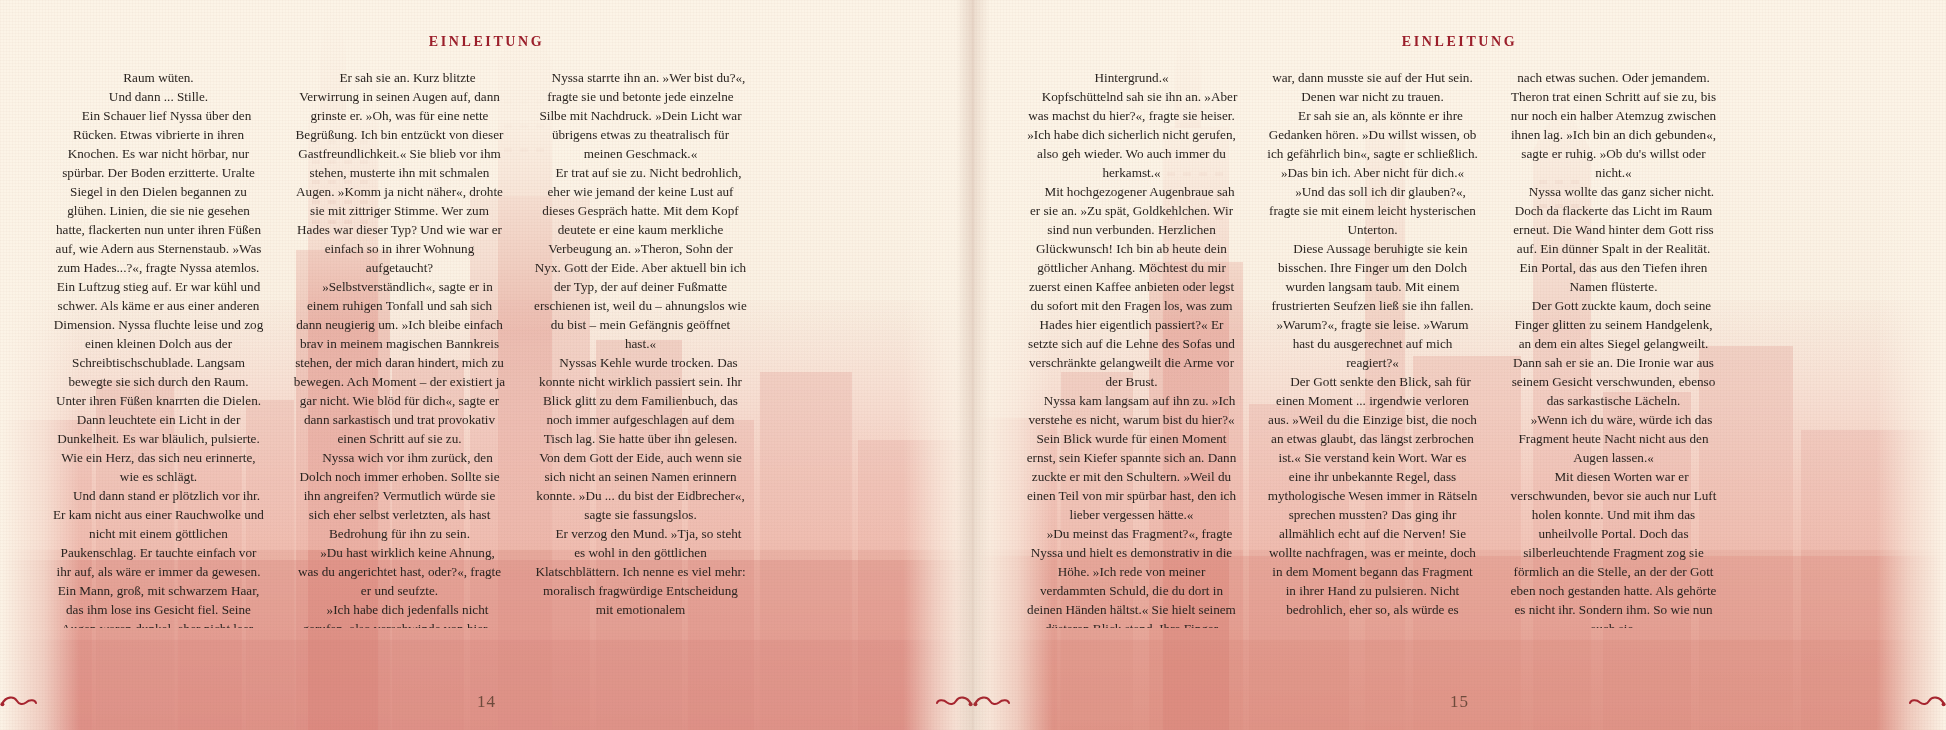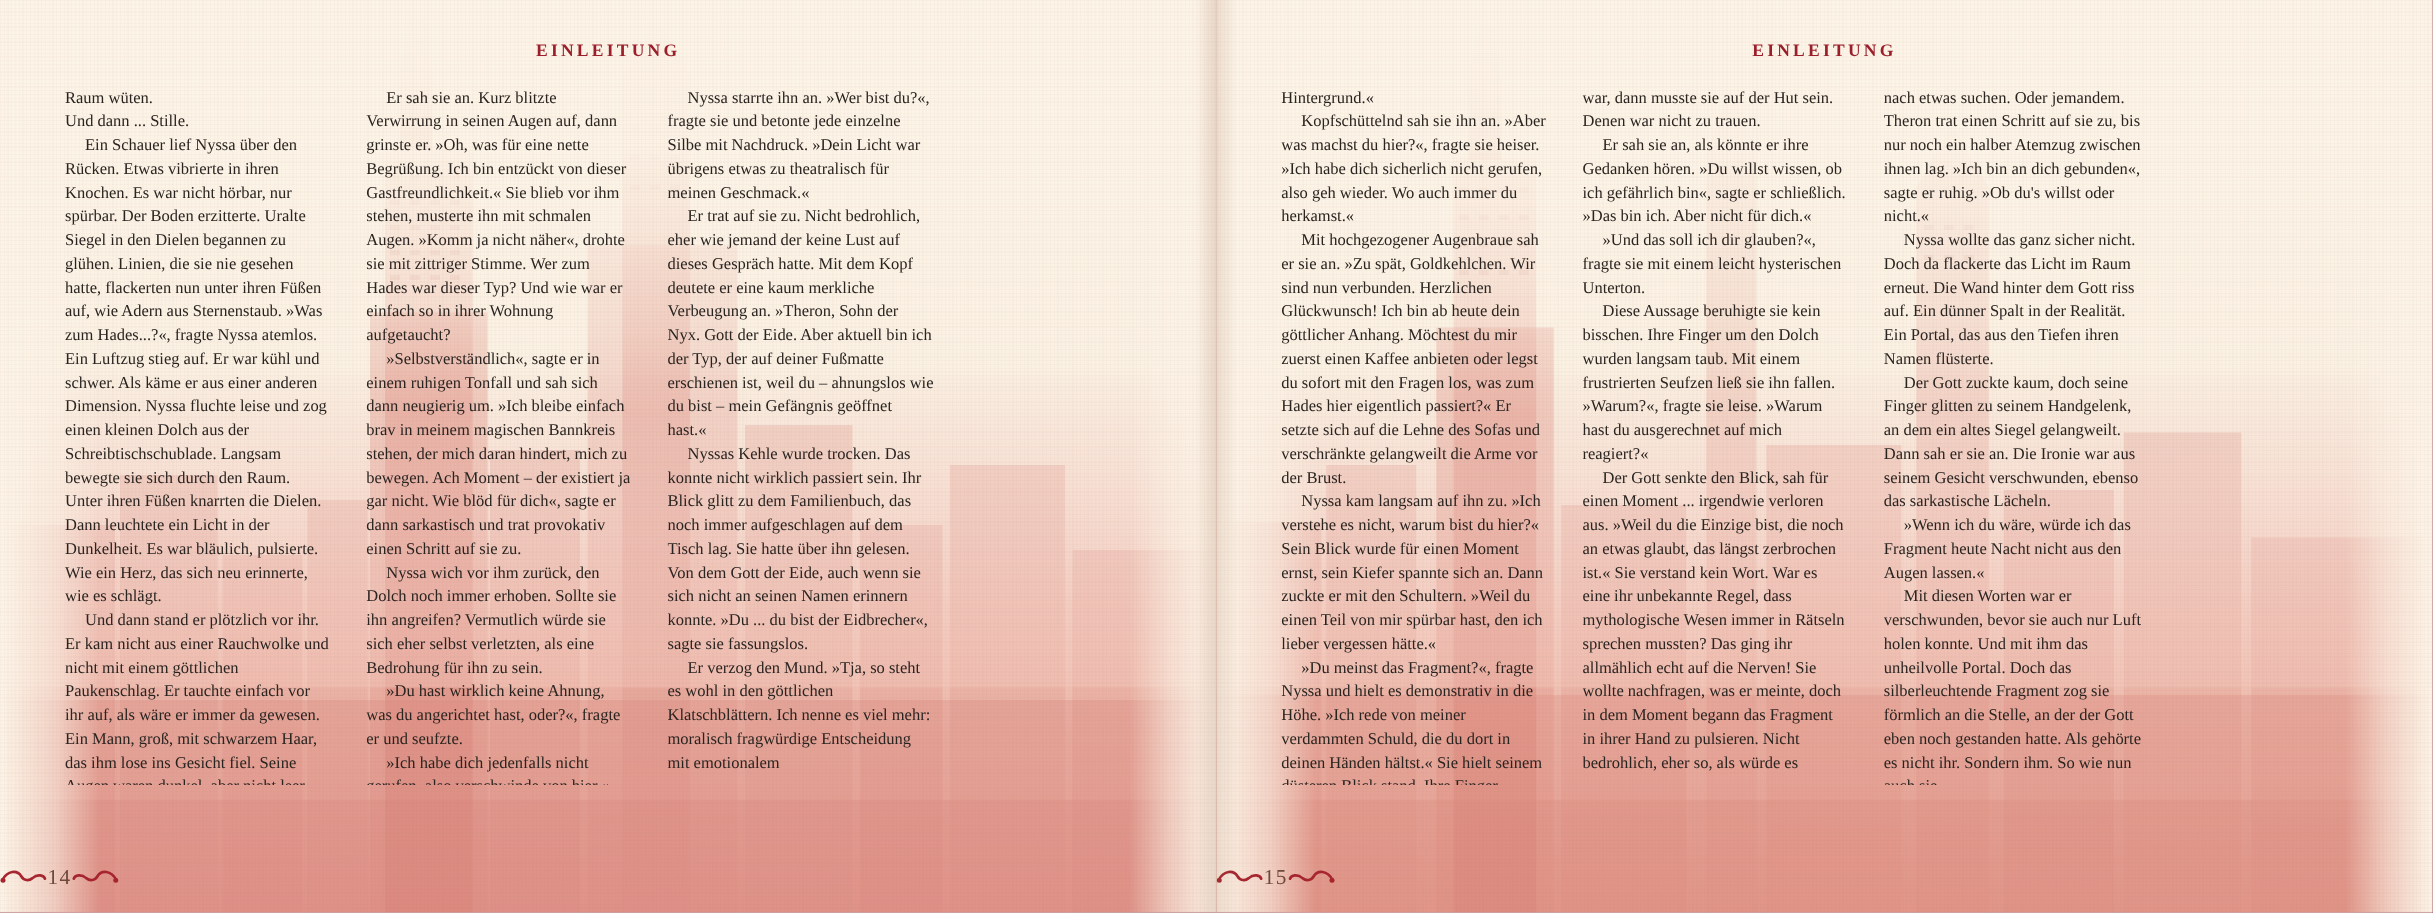--- a/index.html
+++ b/index.html
@@ -9,21 +9,21 @@
   }
   body {
     font-family: "Liberation Serif", "DejaVu Serif", serif;
   }
   .spread {
     position: relative;
     width: 1946px;
     height: 730px;
     overflow: hidden;
     display: flex;
-    background: #7f1d1d;
+    background: #ef4444;
   }
   .page {
     position: relative;
     width: 973px;
     height: 730px;
     overflow: hidden;
     background:
       linear-gradient(180deg, #fbf2e4 0%, #f9efe1 55%, #f7ecdc 100%);
   }
   .page.left {
@@ -119,32 +119,34 @@
     font-size: 13.2px;
     line-height: 19.0px;
     color: #2a2420;
     text-align: left;
     hyphens: manual;
     overflow: hidden;
   }
   .col p {
     margin: 0;
     text-indent: 16px;
+    text-align: center;
   }
   .col p.noindent {
     text-indent: 0;
   }
   .folio {
     position: absolute;
     left: 0; right: 0;
     bottom: 18px;
     z-index: 12;
     display: flex;
-    justify-content: flex-start;
+    justify-content: space-between;
     align-items: center;
+    gap: 11px;
   }
   .folio .num {
     font-size: 17px;
     color: #6d4a3c;
     letter-spacing: 1px;
   }
   .folio .orn {
     color: #a6252f;
     display: inline-block;
     line-height: 0;
@@ -243,21 +245,21 @@
         <div class="col">
           <p class="noindent">Raum wüten.</p>
           <p class="noindent">Und dann ... Stille.</p>
           <p>Ein Schauer lief Nyssa über den Rücken. Etwas vibrierte in ihren Knochen. Es war nicht hörbar, nur spürbar. Der Boden erzitterte. Uralte Siegel in den Dielen begannen zu glühen. Linien, die sie nie gesehen hatte, flackerten nun unter ihren Füßen auf, wie Adern aus Sternenstaub. »Was zum Hades...?«, fragte Nyssa atemlos. Ein Luftzug stieg auf. Er war kühl und schwer. Als käme er aus einer anderen Dimension. Nyssa fluchte leise und zog einen kleinen Dolch aus der Schreibtischschublade. Langsam bewegte sie sich durch den Raum. Unter ihren Füßen knarrten die Dielen. Dann leuchtete ein Licht in der Dunkelheit. Es war bläulich, pulsierte. Wie ein Herz, das sich neu erinnerte, wie es schlägt.</p>
           <p>Und dann stand er plötzlich vor ihr. Er kam nicht aus einer Rauchwolke und nicht mit einem göttlichen Paukenschlag. Er tauchte einfach vor ihr auf, als wäre er immer da gewesen. Ein Mann, groß, mit schwarzem Haar, das ihm lose ins Gesicht fiel. Seine Augen waren dunkel, aber nicht leer.</p>
 
         </div>
         <div class="col">
           <p>Er sah sie an. Kurz blitzte Verwirrung in seinen Augen auf, dann grinste er. »Oh, was für eine nette Begrüßung. Ich bin entzückt von dieser Gastfreundlichkeit.« Sie blieb vor ihm stehen, musterte ihn mit schmalen Augen. »Komm ja nicht näher«, drohte sie mit zittriger Stimme. Wer zum Hades war dieser Typ? Und wie war er einfach so in ihrer Wohnung aufgetaucht?</p>
           <p>»Selbstverständlich«, sagte er in einem ruhigen Tonfall und sah sich dann neugierig um. »Ich bleibe einfach brav in meinem magischen Bannkreis stehen, der mich daran hindert, mich zu bewegen. Ach Moment – der existiert ja gar nicht. Wie blöd für dich«, sagte er dann sarkastisch und trat provokativ einen Schritt auf sie zu.</p>
-          <p>Nyssa wich vor ihm zurück, den Dolch noch immer erhoben. Sollte sie ihn angreifen? Vermutlich würde sie sich eher selbst verletzten, als eine Bedrohung für ihn zu sein.</p>
+          <p>Nyssa wich vor ihm zurück, den Dolch noch immer erhoben. Sollte sie ihn angreifen? Vermutlich würde sie sich eher selbst verletzten, als hast Bedrohung für ihn zu sein.</p>
           <p>»Du hast wirklich keine Ahnung, was du angerichtet hast, oder?«, fragte er und seufzte.</p>
           <p>»Ich habe dich jedenfalls nicht gerufen, also verschwinde von hier.«</p>
 
         </div>
         <div class="col">
           <p>Nyssa starrte ihn an. »Wer bist du?«, fragte sie und betonte jede einzelne Silbe mit Nachdruck. »Dein Licht war übrigens etwas zu theatralisch für meinen Geschmack.«</p>
           <p>Er trat auf sie zu. Nicht bedrohlich, eher wie jemand der keine Lust auf dieses Gespräch hatte. Mit dem Kopf deutete er eine kaum merkliche Verbeugung an. »Theron, Sohn der Nyx. Gott der Eide. Aber aktuell bin ich der Typ, der auf deiner Fußmatte erschienen ist, weil du – ahnungslos wie du bist – mein Gefängnis geöffnet hast.«</p>
           <p>Nyssas Kehle wurde trocken. Das konnte nicht wirklich passiert sein. Ihr Blick glitt zu dem Familienbuch, das noch immer aufgeschlagen auf dem Tisch lag. Sie hatte über ihn gelesen. Von dem Gott der Eide, auch wenn sie sich nicht an seinen Namen erinnern konnte. »Du ... du bist der Eidbrecher«, sagte sie fassungslos.</p>
           <p>Er verzog den Mund. »Tja, so steht es wohl in den göttlichen Klatschblättern. Ich nenne es viel mehr: moralisch fragwürdige Entscheidung mit emotionalem</p>
         </div>

